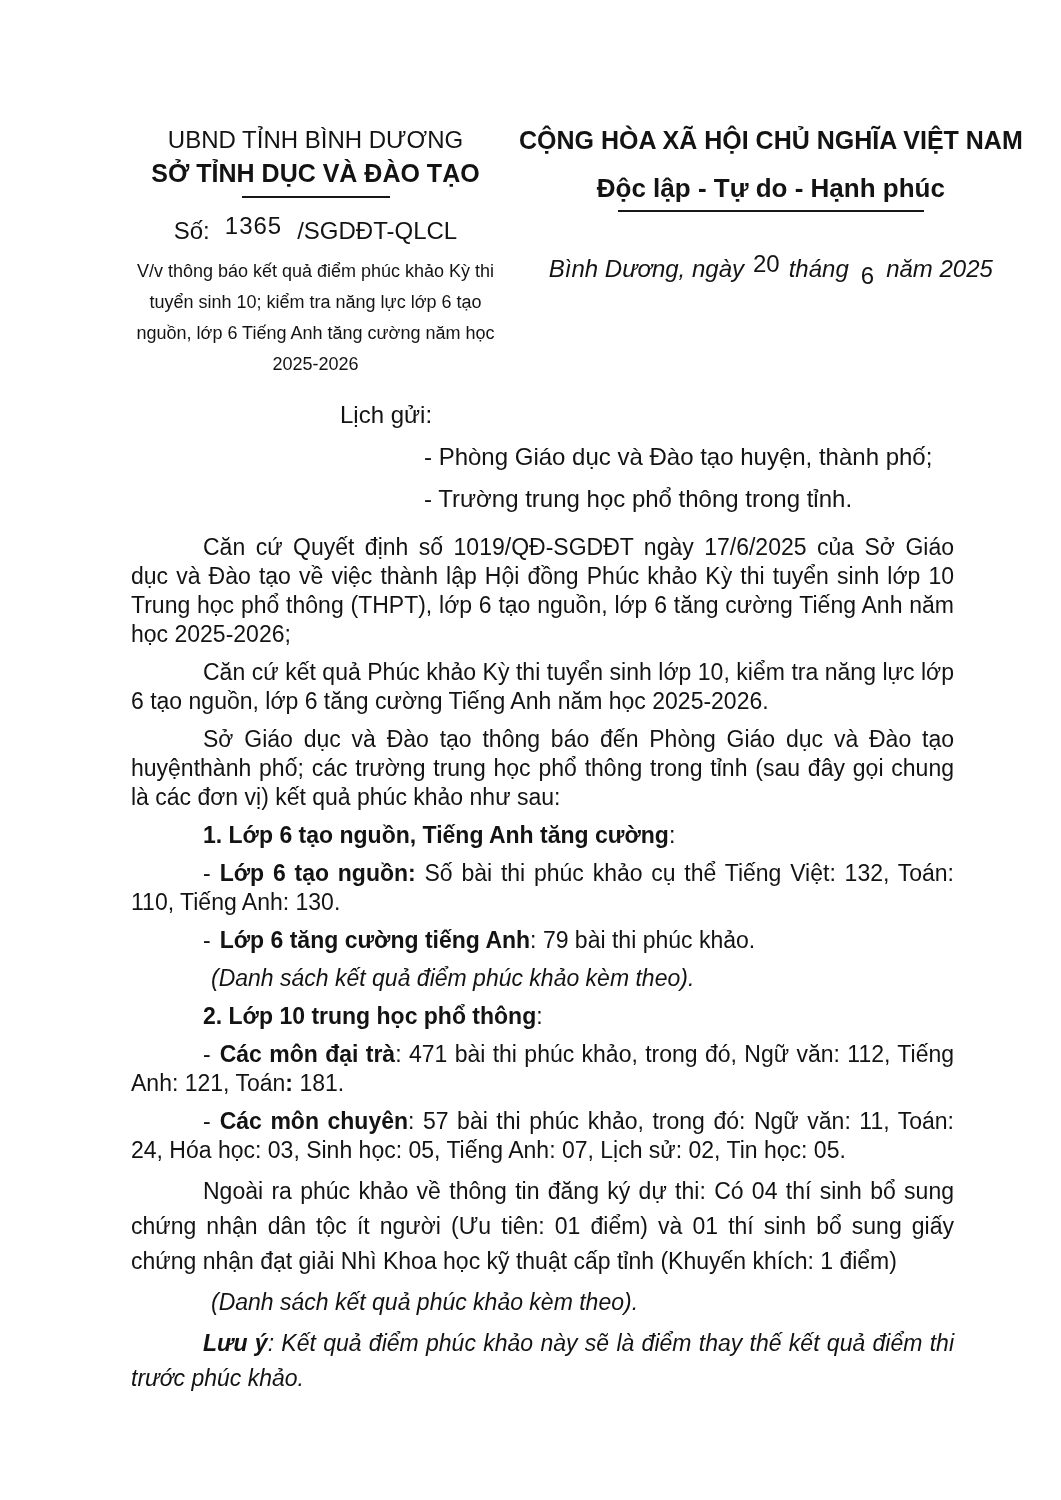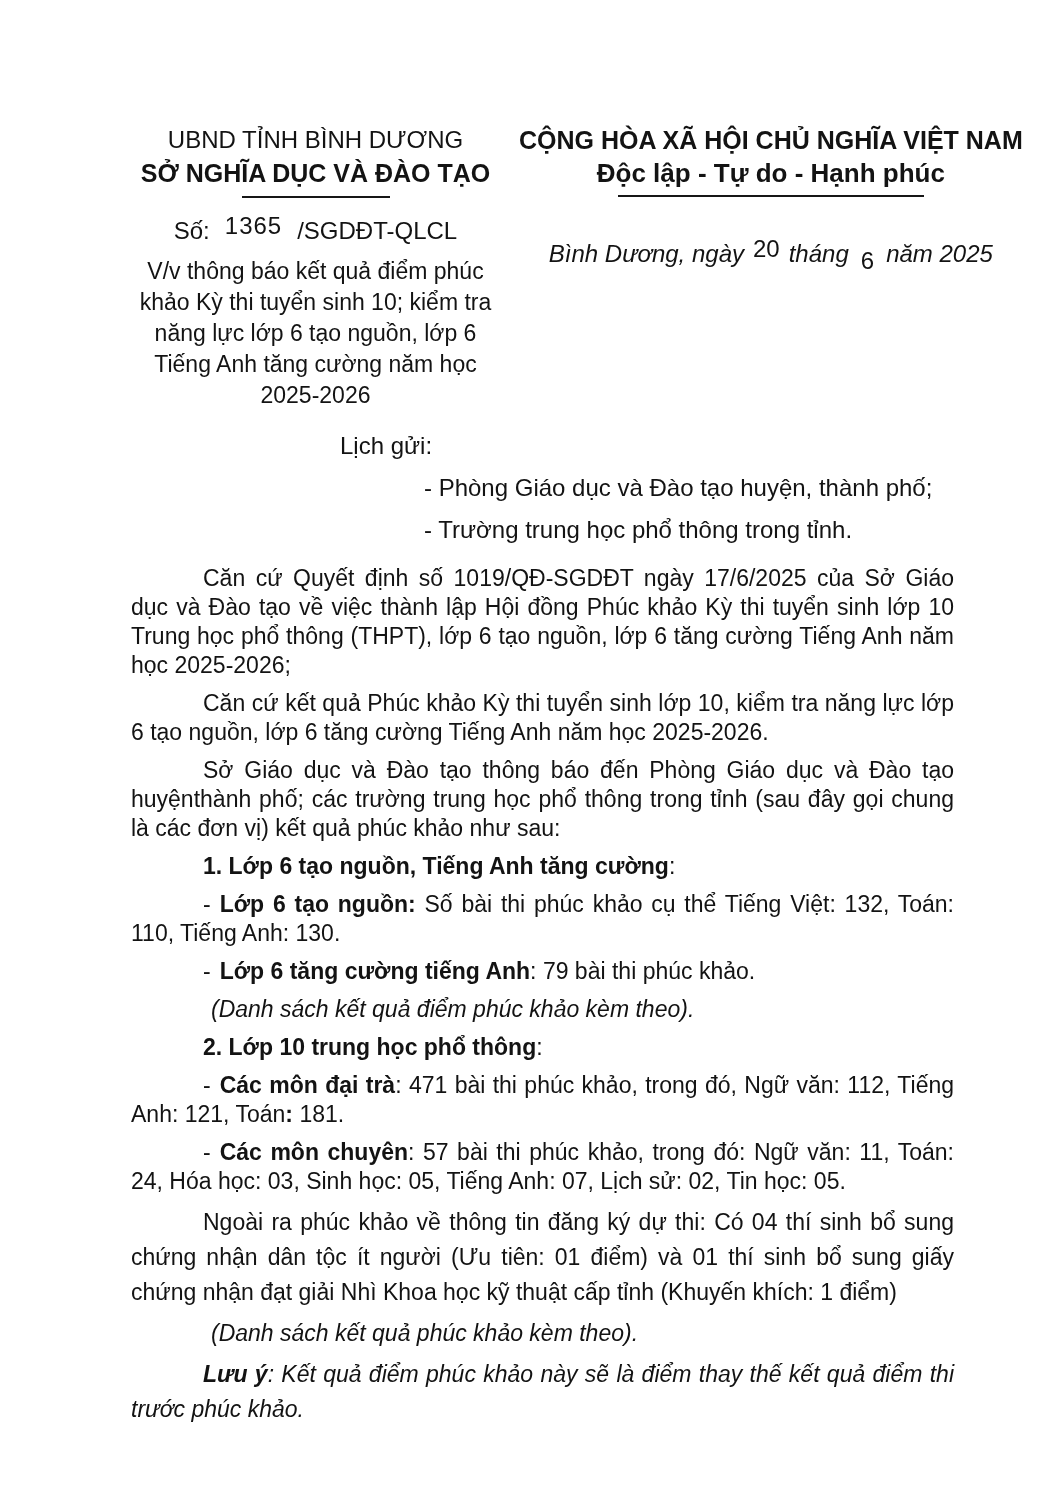--- a/index.html
+++ b/index.html
@@ -17,23 +17,23 @@
   .doc-header { display: flex; padding: 126px 40px 0 110px; align-items: flex-start; }
   .col-left  { width: 375px; flex: none; text-align: center; }
   .col-right { flex: 1; margin-left: 16px; text-align: center; }
   .org-parent { font-size: 24px; line-height: 28px; }
   .org-name   { font-size: 25px; line-height: 28px; font-weight: bold; margin-top: 5px; }
   .rule { height: 2px; background: #161616; }
   .rule-left  { width: 148px; margin: 9px auto 0; }
   .rule-right { width: 306px; margin: 7px auto 0; }
   .doc-number { font-size: 24px; line-height: 28px; margin-top: 19px; white-space: nowrap; }
   .doc-number .num { position: relative; top: -5px; margin: 0 15px; letter-spacing: 1px; }
-  .subject { font-size: 23px; line-height: 31px; margin-top: 11px; }
+  .subject { font-size: 18px; line-height: 31px; margin-top: 11px; }
   .national { font-size: 25px; line-height: 29px; font-weight: bold; white-space: nowrap; }
-  .motto    { font-size: 26px; line-height: 30px; font-weight: bold; margin-top: 3px; }
+  .motto    { font-size: 26px; line-height: 30px; font-weight: bold; margin-top: 18px; }
   .dateline { font-size: 24px; line-height: 30px; font-style: italic; margin-top: 42px; white-space: nowrap; }
   .dateline .day   { font-style: normal; position: relative; top: -5px; margin: 0 9px; }
   .dateline .month { font-style: normal; position: relative; top: 7px; margin: 0 12px; }
   
   .salutation { margin-top: 14px; font-size: 24px; line-height: 42px; }
   .salutation-label { padding-left: 322px; }
   .recipient { padding-left: 406px; }
   
   .doc-body { padding: 0 89px 0 113px; margin-top: 13px; }
   .doc-body p {
@@ -49,21 +49,21 @@
   p.luu-y { font-style: italic; line-height: 35px; }
 </style>
 </head>
 <body>
 
 <div class="page">
 
   <header class="doc-header">
     <div class="col-left">
       <div class="org-parent">UBND TỈNH BÌNH DƯƠNG</div>
-      <div class="org-name">SỞ NGHĨA DỤC VÀ ĐÀO TẠO</div>
+      <div class="org-name">SỞ TỈNH DỤC VÀ ĐÀO TẠO</div>
       <div class="rule rule-left"></div>
       <div class="doc-number"><span>Số:</span><span class="num">1365</span><span>/SGDĐT-QLCL</span></div>
       <div class="subject">V/v thông báo kết quả điểm phúc khảo Kỳ thi tuyển sinh 10; kiểm tra năng lực lớp 6 tạo nguồn, lớp 6 Tiếng Anh tăng cường năm học 2025-2026</div>
     </div>
 
     <div class="col-right">
       <div class="national">CỘNG HÒA XÃ HỘI CHỦ NGHĨA VIỆT NAM</div>
       <div class="motto">Độc lập - Tự do - Hạnh phúc</div>
       <div class="rule rule-right"></div>
       <div class="dateline"><span>Bình Dương, ngày</span><span class="day">20</span><span>tháng</span><span class="month">6</span><span>năm 2025</span></div>

